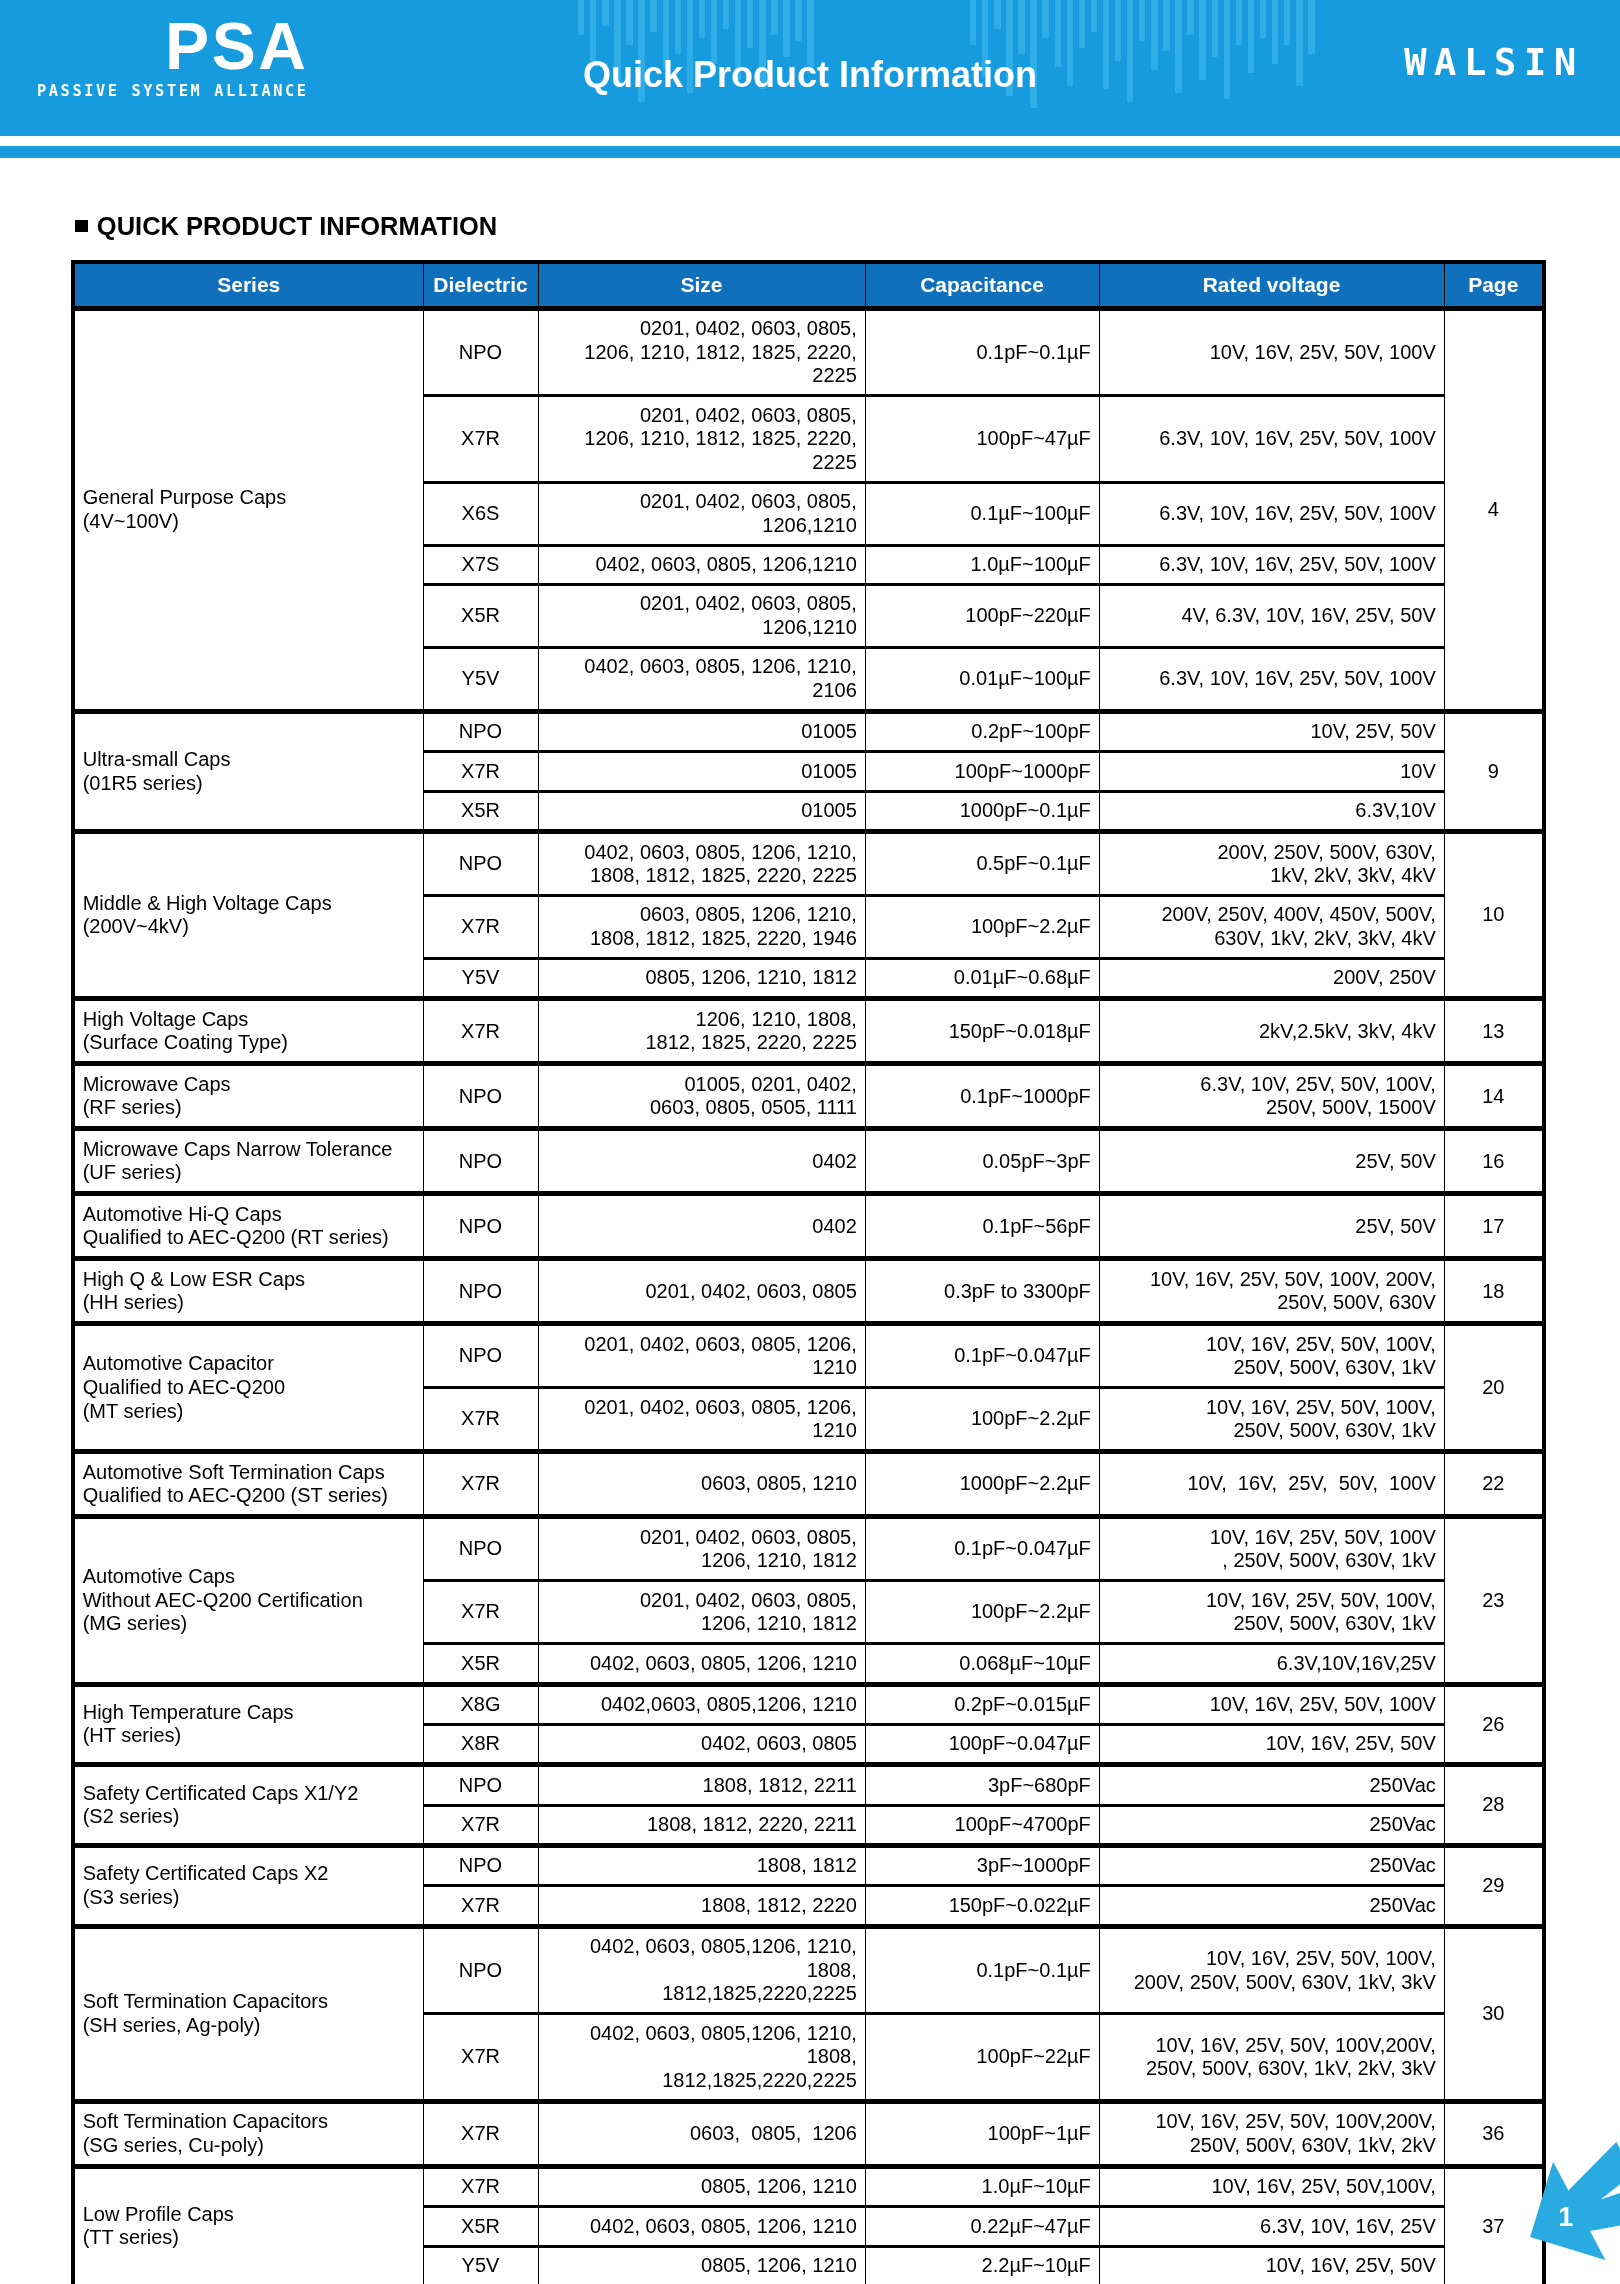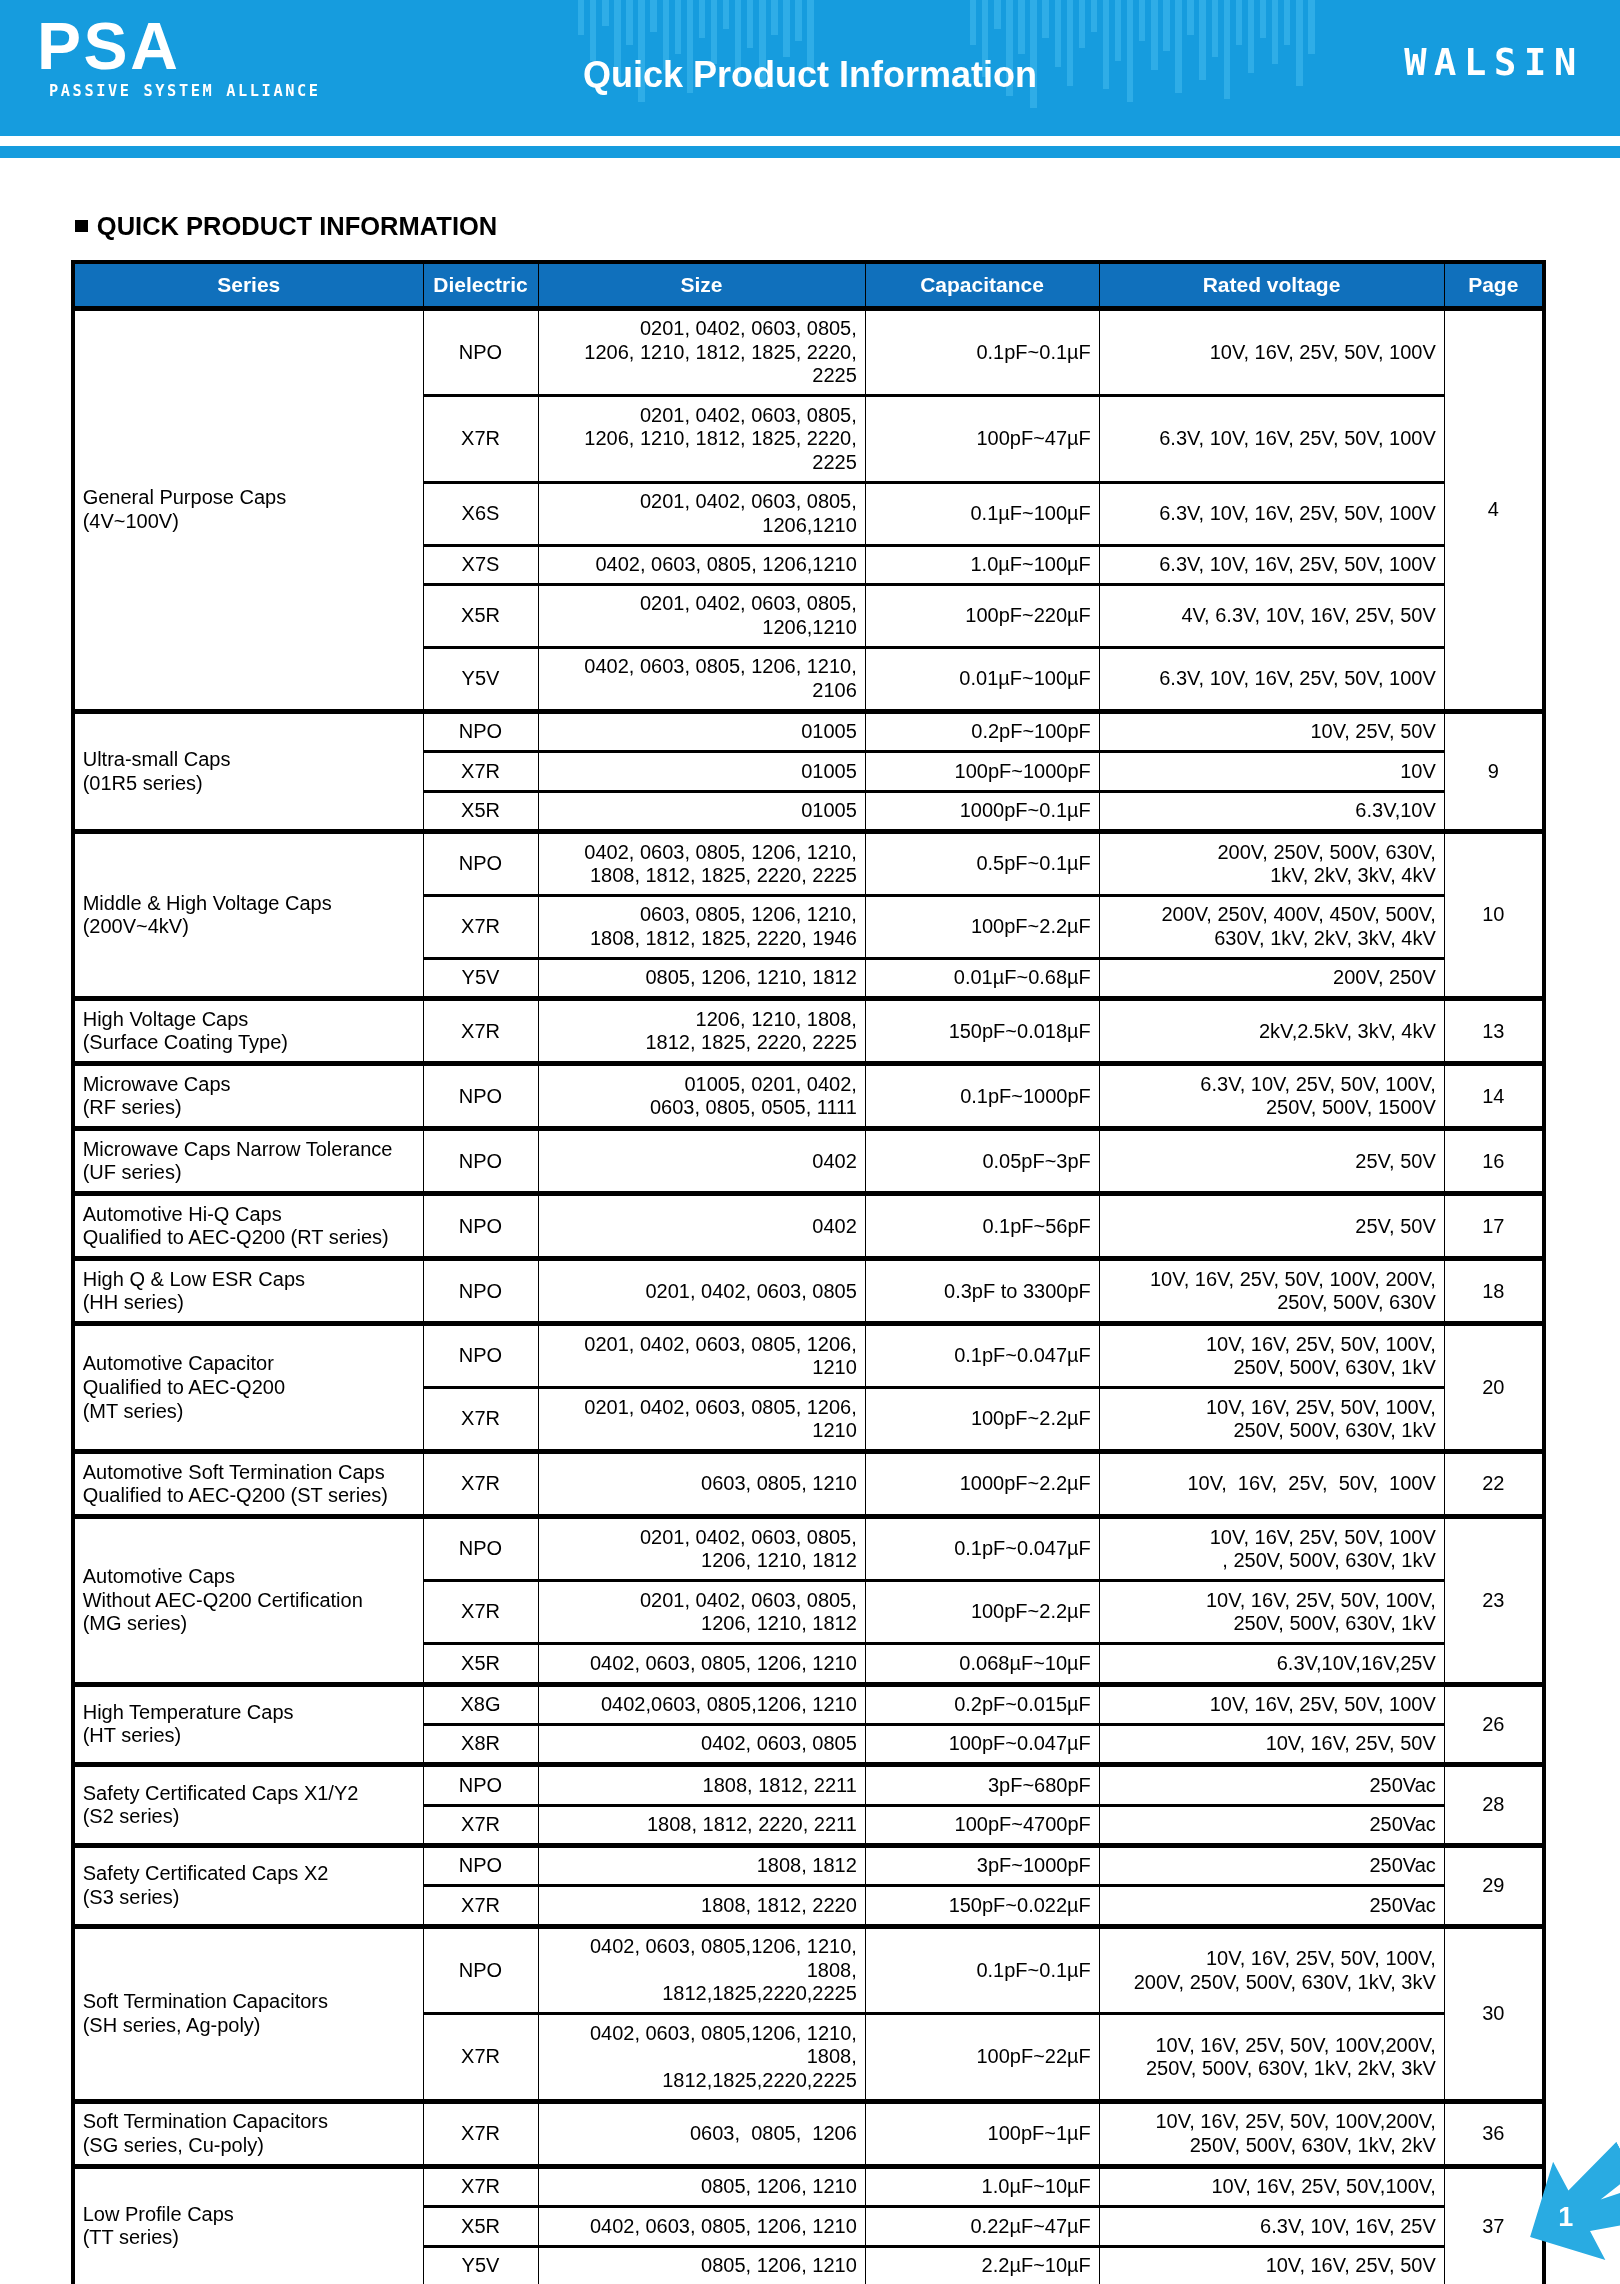--- a/index.html
+++ b/index.html
@@ -11,32 +11,32 @@
     --ink:#000000;
   }
   *{box-sizing:border-box;}
   html,body{margin:0;padding:0;}
   body{
     width:1620px;height:2284px;position:relative;overflow:hidden;
     background:#ffffff;font-family:"Liberation Sans",sans-serif;color:var(--ink);
   }
   
   .banner{
-    position:relative;width:100%;height:136px;background:var(--banner-blue);overflow:hidden;
+    position:relative;width:100%;height:136px;background:var(--banner-blue);overflow:hidden;text-align:right;
   }
   .banner-bars{position:absolute;top:0;display:flex;align-items:flex-start;gap:5.7px;}
   .banner-bars i{display:block;width:6.4px;background:var(--bar-blue);opacity:.55;}
   .logo-block{position:absolute;left:37px;top:11.5px;}
   .logo-main{
     font-size:66px;font-weight:bold;color:#ffffff;letter-spacing:2.6px;line-height:1.05;
     font-family:"Liberation Sans",sans-serif;
   }
   .logo-sub{
     margin-top:1.3px;font-family:"DejaVu Sans Mono",monospace;font-weight:bold;
-    font-size:15.3px;color:#ffffff;letter-spacing:2.6px;white-space:nowrap;margin-left:12px;
+    font-size:15.3px;color:#ffffff;letter-spacing:2.6px;white-space:nowrap;
   }
   .banner-title{
     position:absolute;left:50%;top:54px;transform:translateX(-50%);
     font-size:36px;font-weight:bold;color:#ffffff;white-space:nowrap;
   }
   .banner-brand{
     position:absolute;right:36px;top:41px;
     font-family:"DejaVu Sans Mono",monospace;font-weight:bold;
     font-size:37px;color:#ffffff;letter-spacing:7.7px;white-space:nowrap;
   }

